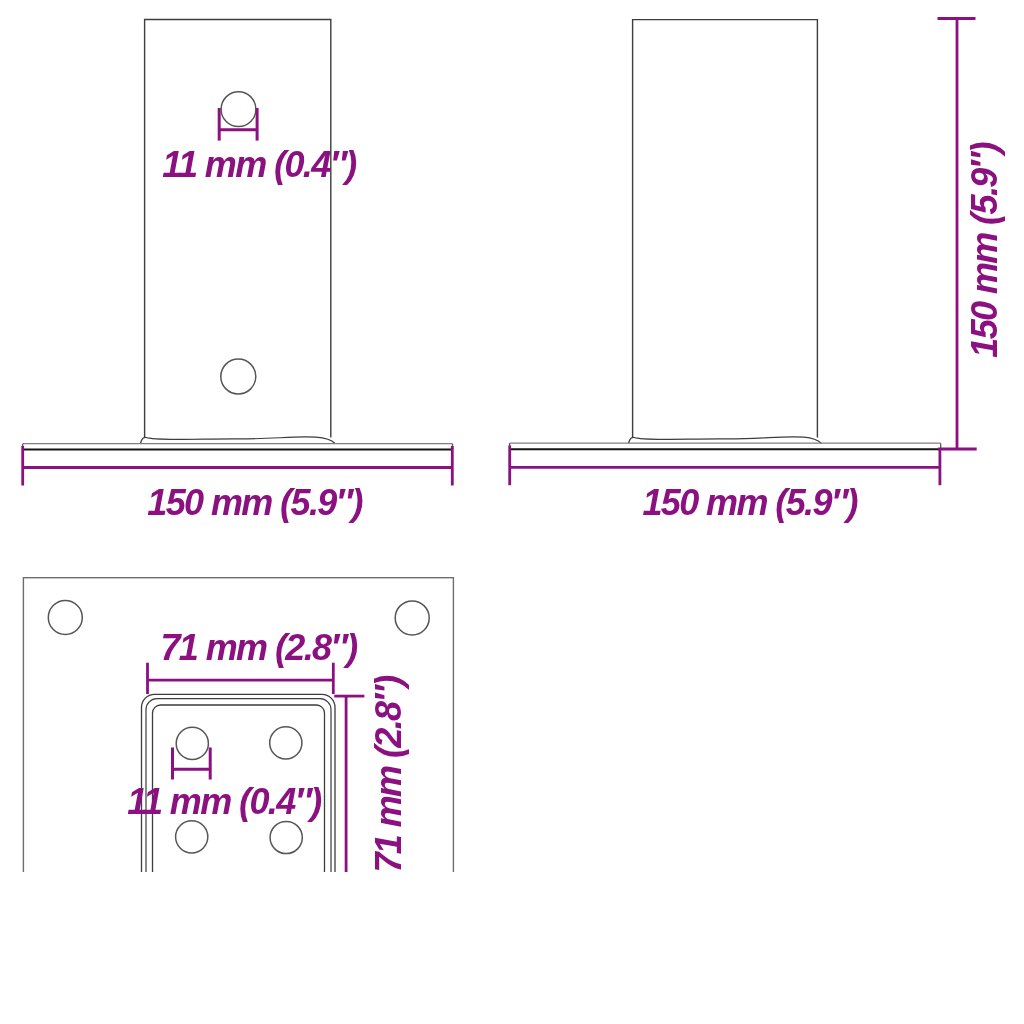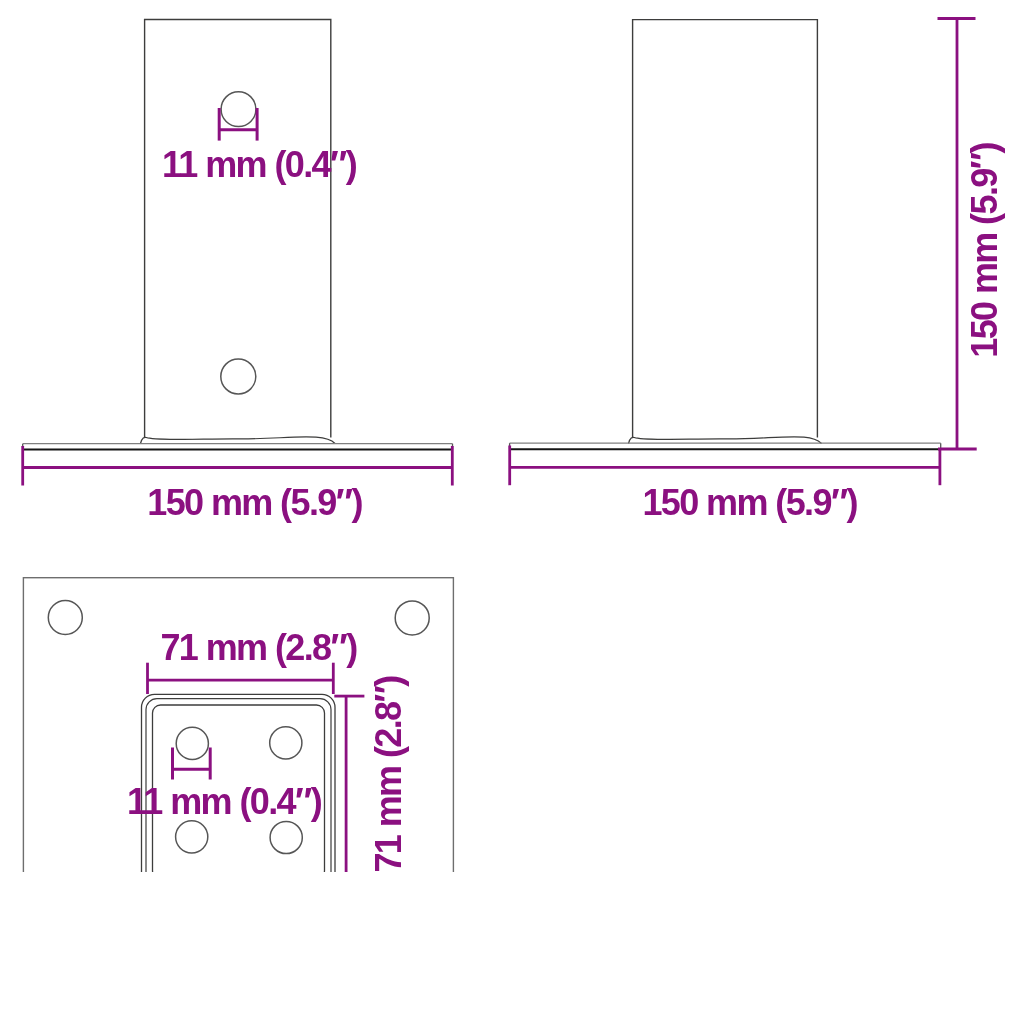--- a/index.html
+++ b/index.html
@@ -1,16 +1,16 @@
 <!DOCTYPE html>
 <html><head>
 <meta charset="utf-8">
 <style>
   html,body{margin:0;padding:0;background:#ffffff;}
-  .wrap{width:1024px;height:872px;position:relative;overflow:hidden;}
+  .wrap{width:1024px;height:872px;position:relative;overflow:hidden;font-style:italic;}
   text{font-family:"Liberation Sans",sans-serif;font-weight:bold;fill:#8B1080;}
 </style>
 </head>
 <body>
 <div class="wrap">
 <svg width="1024" height="1024" viewBox="0 0 1024 1024" xmlns="http://www.w3.org/2000/svg">
 
   <rect x="0" y="0" width="1024" height="1024" fill="#ffffff"></rect>
 
   <g fill="none" stroke="#3d3d3c" stroke-width="1.4">

